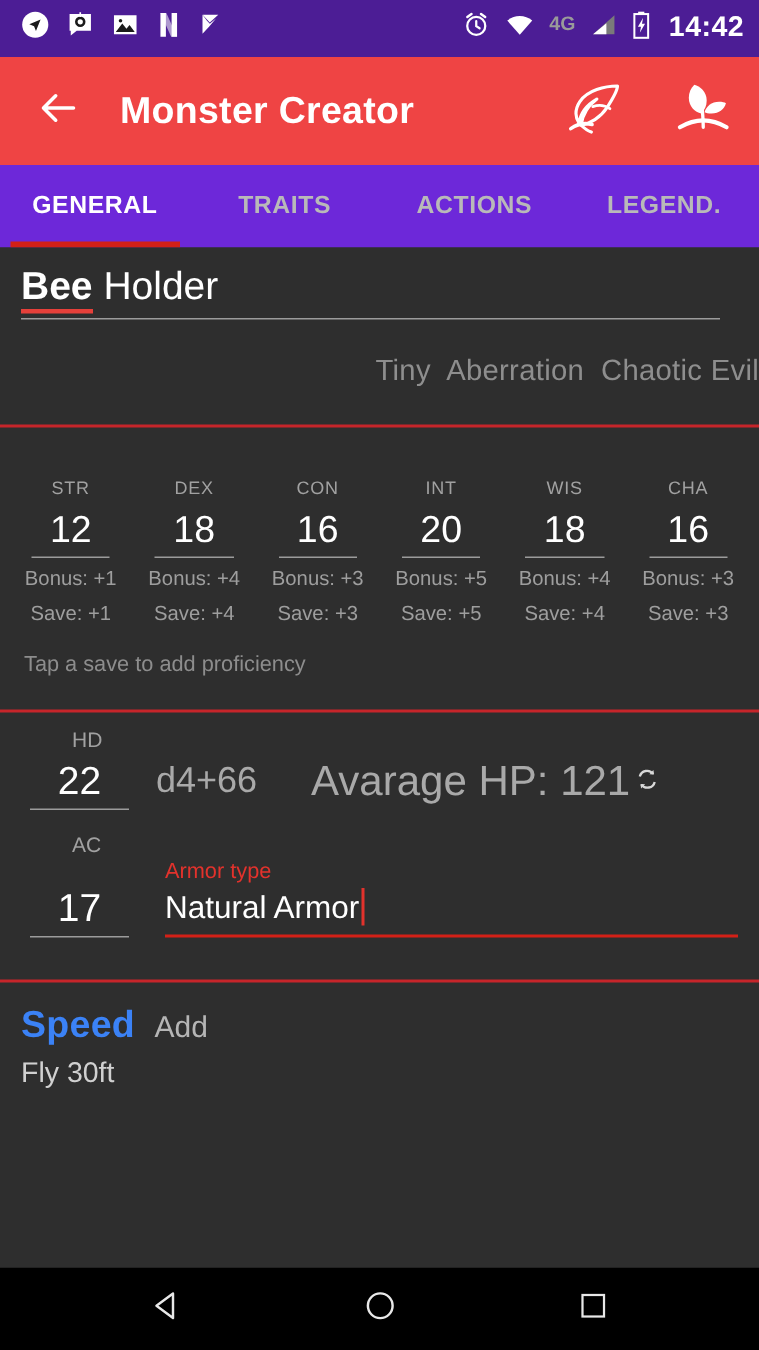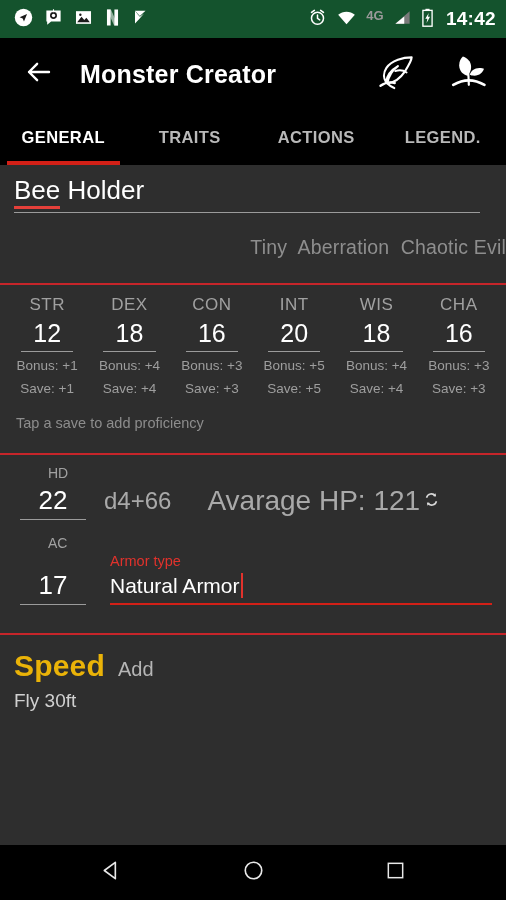--- a/index.html
+++ b/index.html
@@ -11,56 +11,56 @@
   }
   #app {
     position: relative;
     width: 506px; height: 900px;
     background: #2e2e2e;
     display: flex; flex-direction: column;
   }
 
   
   .statusbar {
-    height: 38px; background: #14532d;
+    height: 38px; background: #4c1d95;
     display: flex; align-items: center;
     padding: 0 10px 0 14px;
     flex: 0 0 38px;
   }
   .sb-left { display: flex; align-items: center; gap: 11px; }
   .sb-right { margin-left: auto; display: flex; align-items: center; gap: 9px; }
   .sb-ico { display: block; }
   .sb-4g {
     color: #9a9a9a; font-size: 13px; font-weight: bold;
     letter-spacing: .2px; line-height: 1;
     position: relative; top: -4px;
   }
   .sb-clock {
     color: #ffffff; font-size: 19px; font-weight: bold;
     letter-spacing: .3px; margin-left: 3px;
   }
 
   
   .appbar {
-    height: 72px; background: #000000;
+    height: 72px; background: #ef4444;
     display: flex; align-items: center;
     padding: 0 16px 0 18px;
     flex: 0 0 72px;
   }
   .back-btn { width: 42px; height: 42px; display: flex; align-items: center; justify-content: center; cursor: pointer; }
   .appbar-title {
     color: #ffffff; font-size: 25px; font-weight: bold;
     margin-left: 20px; letter-spacing: .2px; white-space: nowrap;
   }
   .appbar-actions { margin-left: auto; display: flex; align-items: center; gap: 24px; }
   .appbar-ico { width: 46px; height: 46px; display: flex; align-items: center; justify-content: center; cursor: pointer; }
 
   
   .tabs {
-    height: 55px; background: #000000;
+    height: 55px; background: #6d28d9;
     display: flex; align-items: stretch;
     flex: 0 0 55px; position: relative;
   }
   .tab {
     flex: 1 1 0; display: flex; align-items: center; justify-content: center;
     color: #b9b9b9; font-size: 16.5px; font-weight: bold;
     letter-spacing: .4px; cursor: pointer; position: relative;
     white-space: nowrap;
   }
   .tab.active { color: #ffffff; }
@@ -78,39 +78,40 @@
   .name-sec { padding: 8px 14px 0 14px; position: relative; }
   .name-row { display: flex; align-items: flex-end; }
   .name-field { flex: 1 1 auto; padding-right: 12px; }
   .name-value {
     color: #ffffff; font-size: 26px; line-height: 34px;
     padding-bottom: 5px; white-space: nowrap;
   }
   .misspell {
     border-bottom: 3px solid #e5403a;
     padding-bottom: 1px;
+    font-weight: bold;
   }
   .name-underline { height: 1px; background: #9b9b9b; width: 100%; }
   .name-right { width: 150px; text-align: right; padding-bottom: 2px; }
   .prof-text { color: #b0b0b0; font-size: 14.5px; line-height: 19px; }
   .cr-text { color: #9d9d9d; font-size: 25px; line-height: 32px; }
 
   
   .subtitle-row {
     text-align: right; color: #8e8e8e;
     font-size: 19.5px; padding: 23px 0 24px 0;
     letter-spacing: .2px;
   }
   .subtitle-row span { cursor: pointer; }
 
   
   .stats { padding: 10px 6px 0 6px; }
   .stat-grid { display: flex; }
   .stat-col { flex: 1 1 0; text-align: center; padding: 0 3px; }
-  .stat-label { color: #a1a1a1; font-size: 17px; letter-spacing: .5px; line-height: 20px; }
+  .stat-label { color: #a1a1a1; font-size: 12px; letter-spacing: .5px; line-height: 20px; margin-top: 20px; }
   .stat-value {
     color: #ffffff; font-size: 25px; line-height: 33px;
     margin-top: 2px;
   }
   .stat-underline {
     height: 1px; background: #9b9b9b;
     margin: 1px 12px 0 12px;
   }
   .stat-sub { color: #9e9e9e; font-size: 13.5px; line-height: 18px; margin-top: 5px; }
   .stat-sub.save { cursor: pointer; }
@@ -150,21 +151,21 @@
   .caret {
     display: inline-block; width: 2px; height: 25px;
     background: #e2322c; vertical-align: -5px; margin-left: 1px;
   }
   .armor-underline { height: 2px; background: #d32017; }
 
   
   .speed-sec { padding: 14px 14px 0 14px; }
   .speed-head { display: flex; align-items: baseline; }
   .speed-title {
-    color: #eab308; font-size: 30px; font-weight: bold; letter-spacing: .2px;
+    color: #3b82f6; font-size: 25px; font-weight: bold; letter-spacing: .2px;
   }
   .speed-add { color: #b5b5b5; font-size: 20px; margin-left: 13px; cursor: pointer; }
   .speed-item { color: #d0d0d0; font-size: 19px; margin-top: 7px; }
 
   
   .navbar {
     height: 55px; background: #000000; flex: 0 0 55px;
     display: flex; align-items: center; justify-content: space-around;
     padding: 0 40px;
   }

